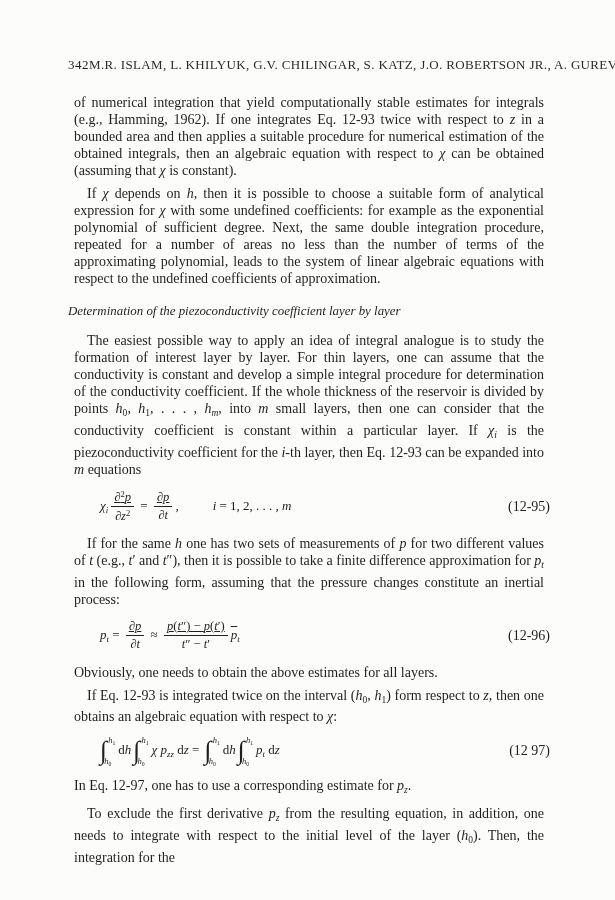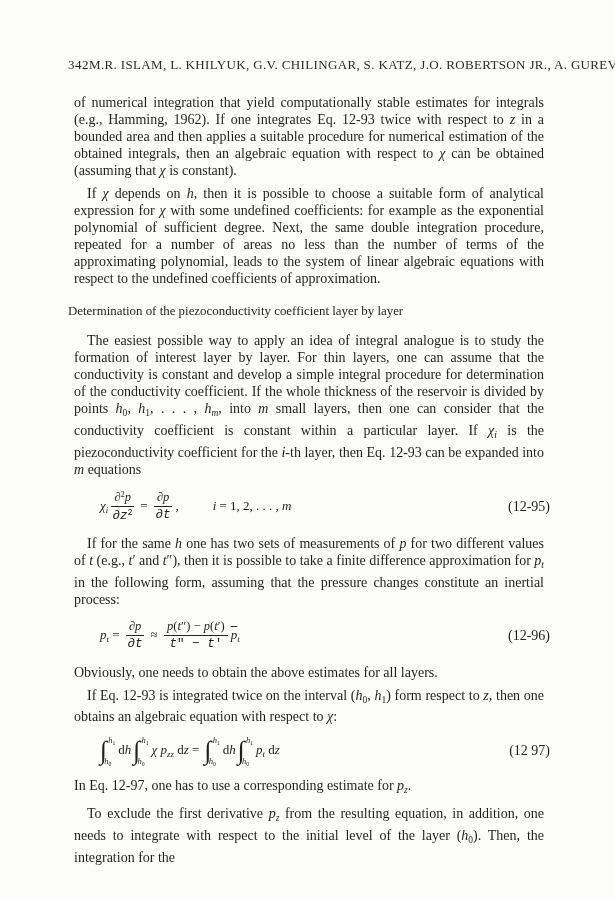--- a/index.html
+++ b/index.html
@@ -8,27 +8,27 @@
     width:615px;height:900px;box-sizing:border-box;
     padding:57px 65px 0 68px;background:#fcfcfa;
     font-family:"Liberation Serif","DejaVu Serif",serif;
     color:#1f1f1f;
   }
   .running-header{display:flex;align-items:baseline;margin:0 0 21px 0;}
   .pgnum{font-size:13px;letter-spacing:0.5px;}
   .rhead{flex:1;text-align:right;font-size:13px;letter-spacing:0.35px;color:#2b2b2b;white-space:nowrap;}
   p.body{margin:6px;font-size:14px;line-height:17px;text-align:justify;}
   p.ind{text-indent:13px;}
-  .subhead{margin:17px 0 13px 0;font-size:12.9px;font-weight:normal;}
+  .subhead{margin:17px 0 13px 0;font-size:12.9px;font-style:italic;font-weight:normal;}
   .eq{display:flex;align-items:center;margin:11px 0;}
   .eq-body{padding-left:32px;font-size:13px;white-space:nowrap;}
   .eq-label{margin-left:auto;font-size:14px;}
   .frac{display:inline-flex;flex-direction:column;align-items:center;vertical-align:middle;line-height:1.2;font-size:12.6px;margin:0 3px;}
-  .frac .num{border-bottom:1px solid #222;padding:0 3px 1px 3px;text-align:center;}
-  .frac .den{padding-top:1px;text-align:center;font-family:Liberation Mono, monospace;}
+  .frac .num{border-bottom:1px solid #222;padding:0 3px 1px 3px;text-align:center;text-decoration:underline;}
+  .frac .den{padding-top:1px;text-align:center;}
   .cond{margin-left:34px;}
   .tail{margin-left:0;text-align:right;}
   .intg{display:inline-flex;align-items:center;vertical-align:middle;margin:0 3px 0 2px;}
   .eq-body .intg:first-child{margin-left:0;}
   .int-sign{font-size:26px;line-height:0.95;}
   .int-lims{display:inline-flex;flex-direction:column;justify-content:space-between;height:30px;font-size:8.5px;margin-left:1px;}
   .lim-top{margin-top:-1px;align-self:flex-start;}
   .lim-bot{margin-bottom:0;align-self:flex-start;margin-left:-4px;}
   .r-i{font-style:italic;}
   .r-sub{font-size:0.68em;vertical-align:-0.3em;}

